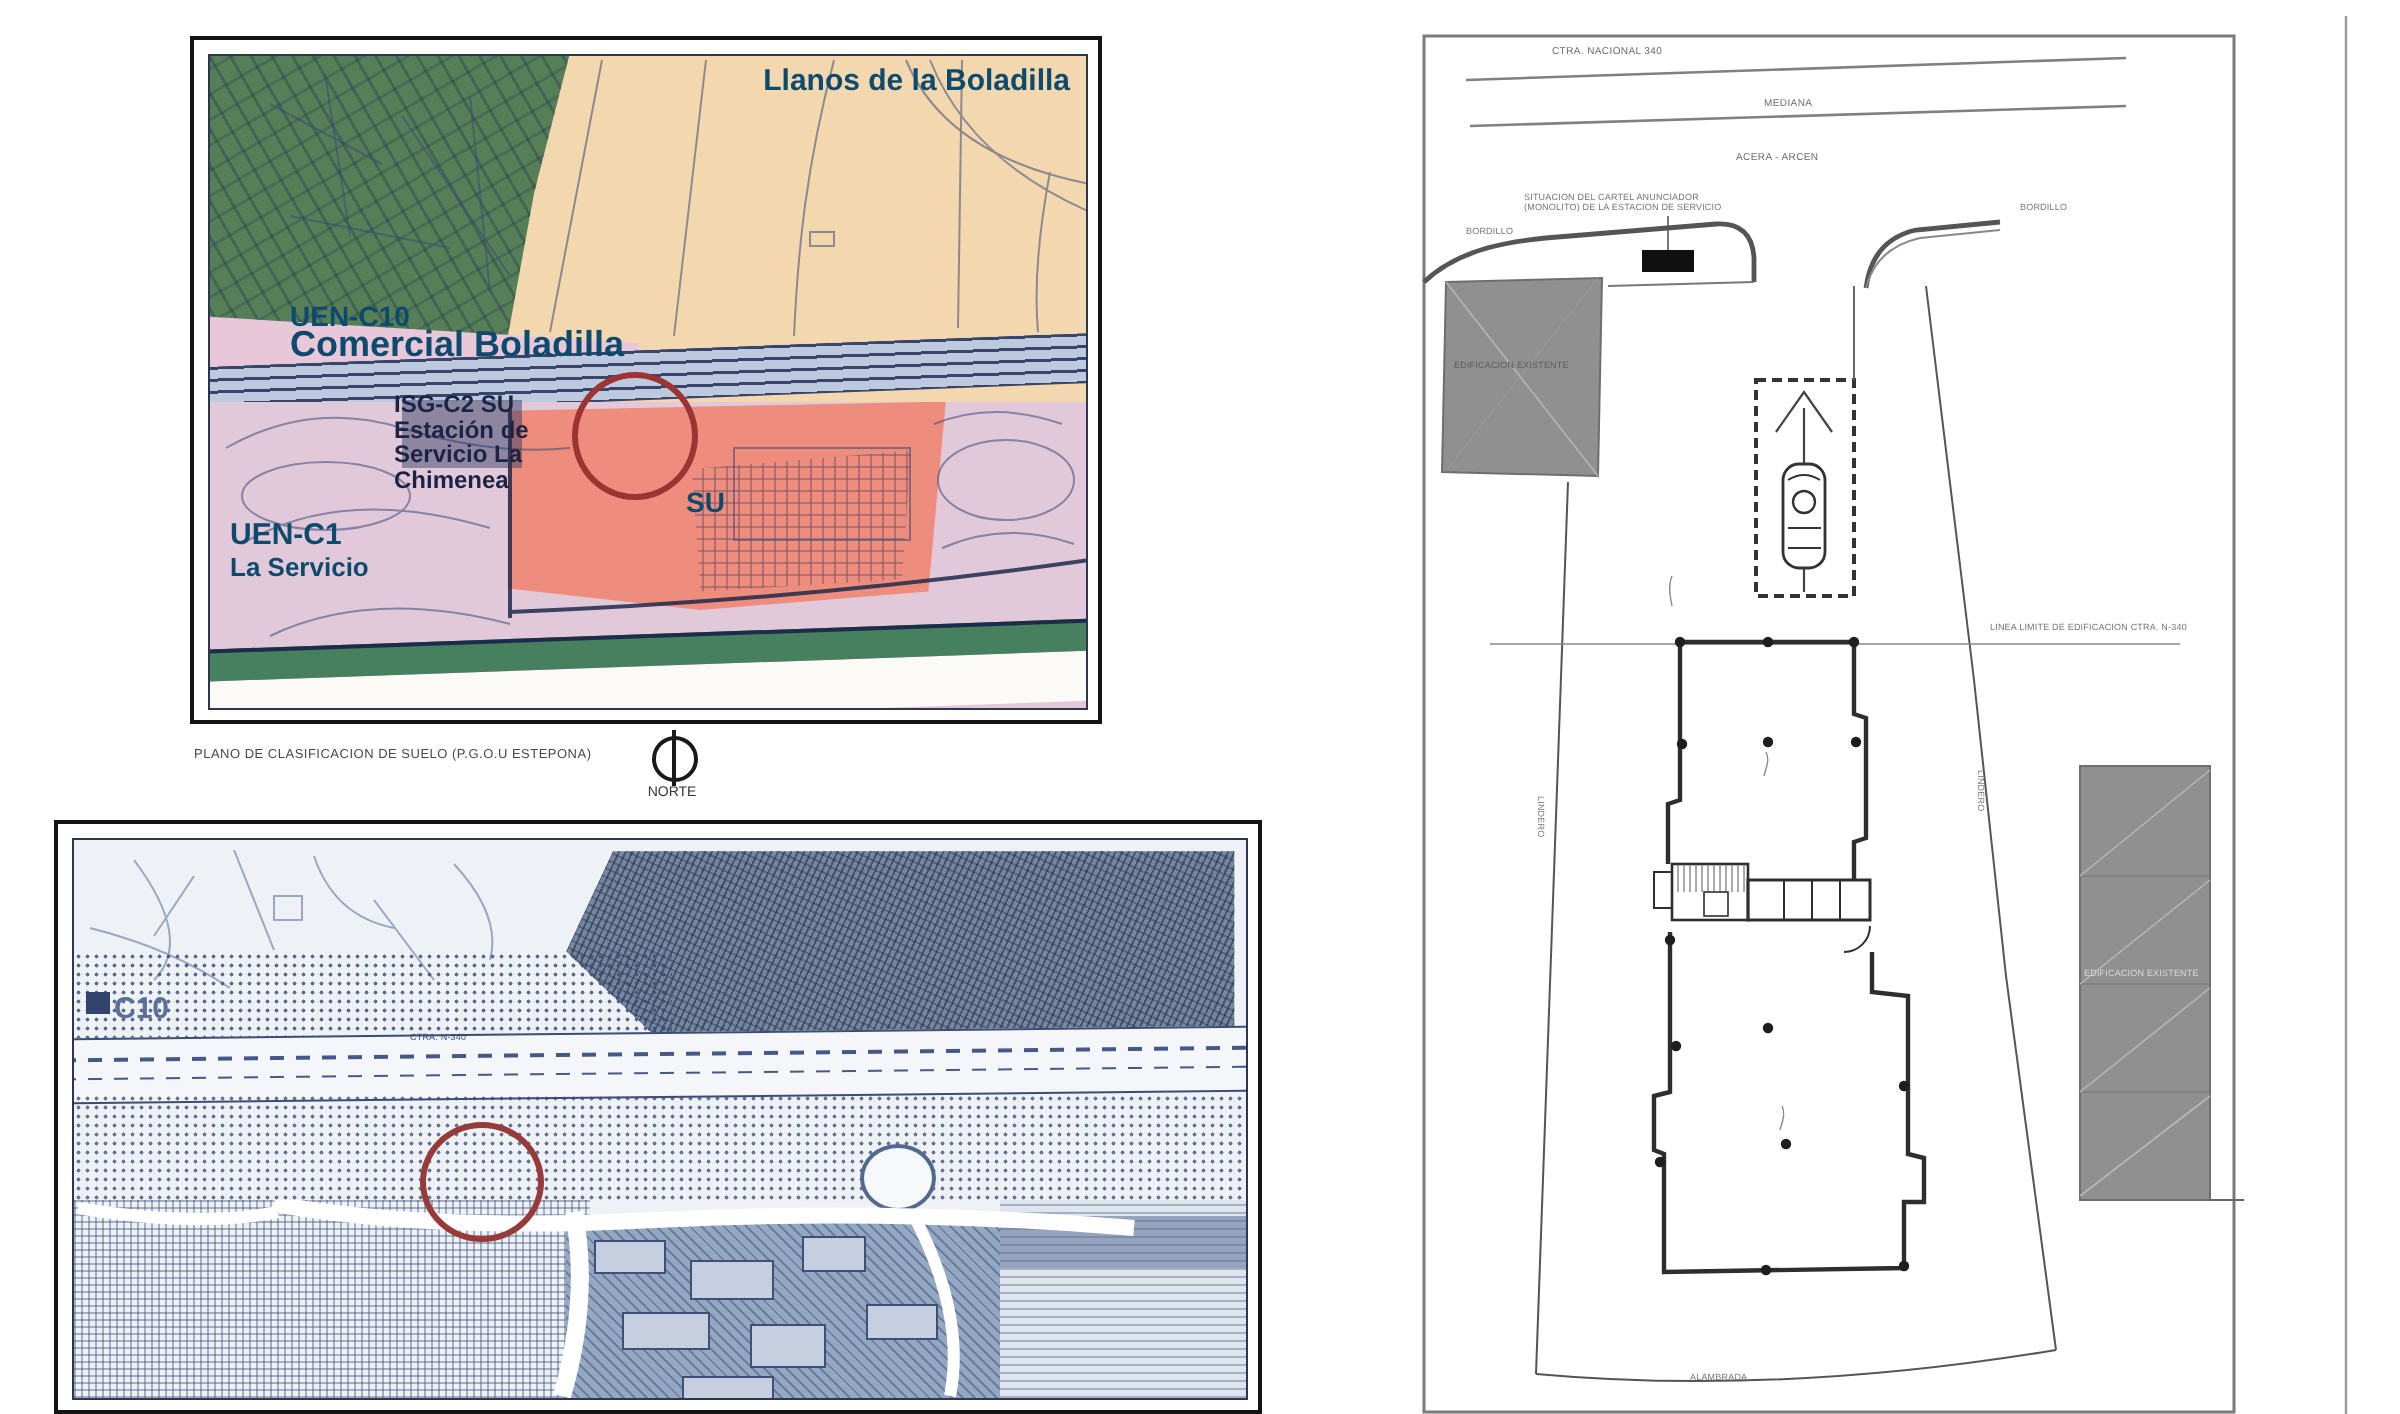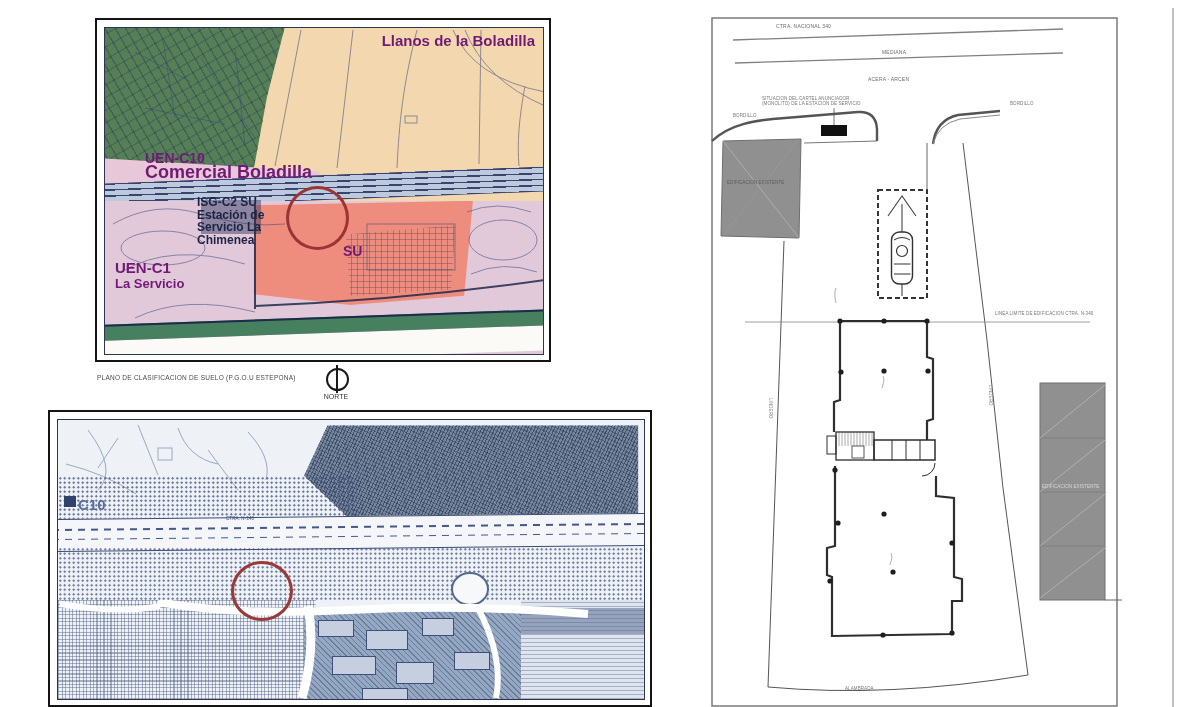--- a/index.html
+++ b/index.html
@@ -23,21 +23,21 @@
     clip-path:polygon(34% 3%,84% 0,82% 62%,56% 68%,34% 61%);}
   .m1-salmon-hatch{position:absolute;inset:0;opacity:.55;
     background-image:repeating-linear-gradient(0deg,rgba(38,48,88,.55) 0 1px,transparent 1px 6px),
                      repeating-linear-gradient(90deg,rgba(38,48,88,.55) 0 1px,transparent 1px 6px);
     clip-path:polygon(55% 22%,80% 16%,79% 58%,56% 62%);}
   .m1-greenband{position:absolute;left:-2%;top:76%;width:105%;height:14px;transform:rotate(-2deg);
     background:#47805f;border-top:2px solid #1d2c4a;border-bottom:2px solid #1d2c4a;}
   .m1-bottomwhite{position:absolute;left:-2%;top:86%;width:105%;height:16%;transform:rotate(-2deg);background:#fbfaf6;}
   .m1-isgblob{position:absolute;left:96px;top:172px;width:60px;height:34px;background:rgba(40,52,92,.45);}
   .m1-circle{position:absolute;left:181px;top:158px;width:57px;height:58px;border:3px solid #9c3434;border-radius:50%;}
-  .m1lbl{position:absolute;font-weight:700;color:#701a75;white-space:nowrap;}
+  .m1lbl{position:absolute;font-weight:700;color:#0c4a6e;white-space:nowrap;}
   
   .m2{background:#eef1f6;}
   .m2-wedge{position:absolute;inset:0;background-color:#75869f;
     background-image:repeating-linear-gradient(115deg,rgba(25,35,60,.5) 0 1px,transparent 1px 3px),
                      repeating-linear-gradient(25deg,rgba(25,35,60,.32) 0 1px,transparent 1px 4px);
     clip-path:polygon(46% 2%,99% 2%,99% 38%,50% 36%,42% 20%);}
   .m2-dots-up{position:absolute;left:0;top:20%;width:51%;height:17%;
     background-image:radial-gradient(rgba(58,76,120,.8) .9px,transparent 1.1px);background-size:4.5px 4.5px;}
   .m2-dots-low{position:absolute;left:0;top:45.5%;width:100%;height:19%;
     background-image:radial-gradient(rgba(58,76,120,.75) .9px,transparent 1.1px);background-size:4.5px 4.5px;}
@@ -134,21 +134,21 @@
     </div>
   </div>
 </div>
 
 <div class="caption" style="left:97px;top:374px;">PLANO DE CLASIFICACION DE SUELO (P.G.O.U ESTEPONA)</div>
 <div class="north">
   <div class="north-line"></div>
 </div>
 <div class="north-lbl">NORTE</div>
 
-<div class="map-frame" style="left:27px;top:410px;width:604px;height:297px;margin-left:21px;">
+<div class="map-frame" style="left:27px;top:410px;width:604px;height:297px;">
   <div class="map-inner m2">
     <svg class="abs" style="left:0;top:0;" width="586" height="279" viewBox="0 0 586 279">
       <g stroke="#6c81a8" stroke-width="1" fill="none" opacity="0.65">
         <path d="M30,10 q30,40 10,60"></path>
           <path d="M80,5 l20,50"></path>
         <path d="M120,8 q10,30 40,36"></path>
           <path d="M150,30 l30,40"></path>
         <path d="M60,18 l-20,30"></path>
           <rect x="100" y="28" width="14" height="12"></rect>
         <path d="M190,12 q24,26 18,48"></path>

